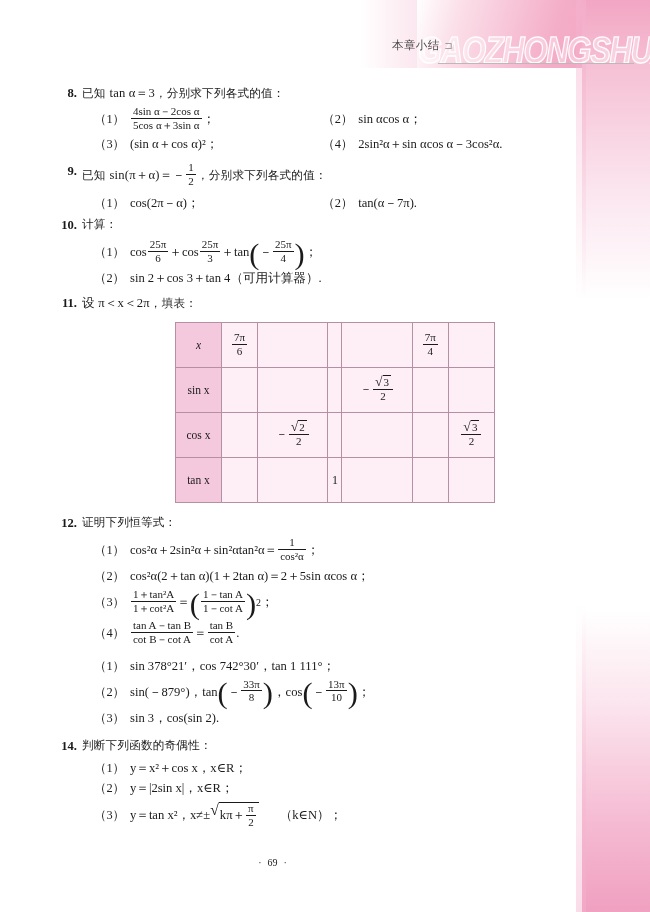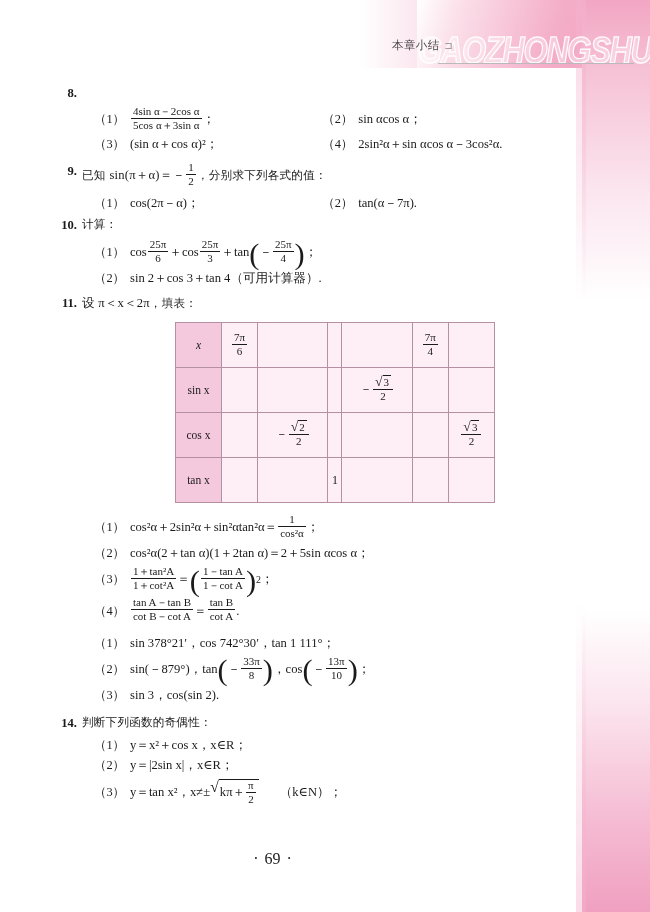--- a/index.html
+++ b/index.html
@@ -130,21 +130,21 @@
   table.fill td.hd {
     background:#f5c9dd;
     width:46px;
     font-size:11.5px;
   }
 
   
   .folio {
     position:absolute; left:0; right:0; bottom:44px;
     text-align:center; padding-right:105px;
-    font-family:"Liberation Serif",serif; font-size:16px; color:#1a1a1a;
+    font-family:"Liberation Serif",serif; font-size:10px; color:#1a1a1a;
   }
   .folio .dot { margin:0 6px; }
 </style>
 </head>
 <body>
 
 <div id="page">
 
   <div class="top-band-fade"></div>
   <div class="top-band"></div>
@@ -157,20 +157,21 @@
   <div class="chapter-head">
     <span>本章小结</span><span class="mark">⊐</span>
   </div>
   <div class="head-rule"></div>
 
   <div class="content">
 
     <div class="prob">
       <div class="prob-line">
         <span class="num">8.</span>
+        <span class="stem"><span>已知</span>&nbsp;<span class="math">tan α＝3</span><span>，分别求下列各式的值：</span></span>
       </div>
 
       <div class="subrow">
         <div class="subitem colA">
           <span class="lbl math">（1）</span>
           <span class="frac math fsm">
             <span class="nm">4sin α－2cos α</span>
             <span class="dn">5cos α＋3sin α</span>
           </span>
           <span class="math">；</span>
@@ -337,20 +338,24 @@
               <td></td>
               <td></td>
             </tr>
 
           </tbody>
         </table>
       </div>
     </div>
 
     <div class="prob" style="margin-top:11px">
+      <div class="prob-line">
+        <span class="num">12.</span>
+        <span class="stem">证明下列恒等式：</span>
+      </div>
 
       <div class="subrow" style="margin-top:4px">
         <div class="subitem">
           <span class="lbl math">（1）</span>
           <span class="math">cos²α＋2sin²α＋sin²αtan²α＝</span>
           <span class="frac math fsm">
             <span class="nm">1</span>
             <span class="dn">cos²α</span>
           </span>
           <span class="math">；</span>

